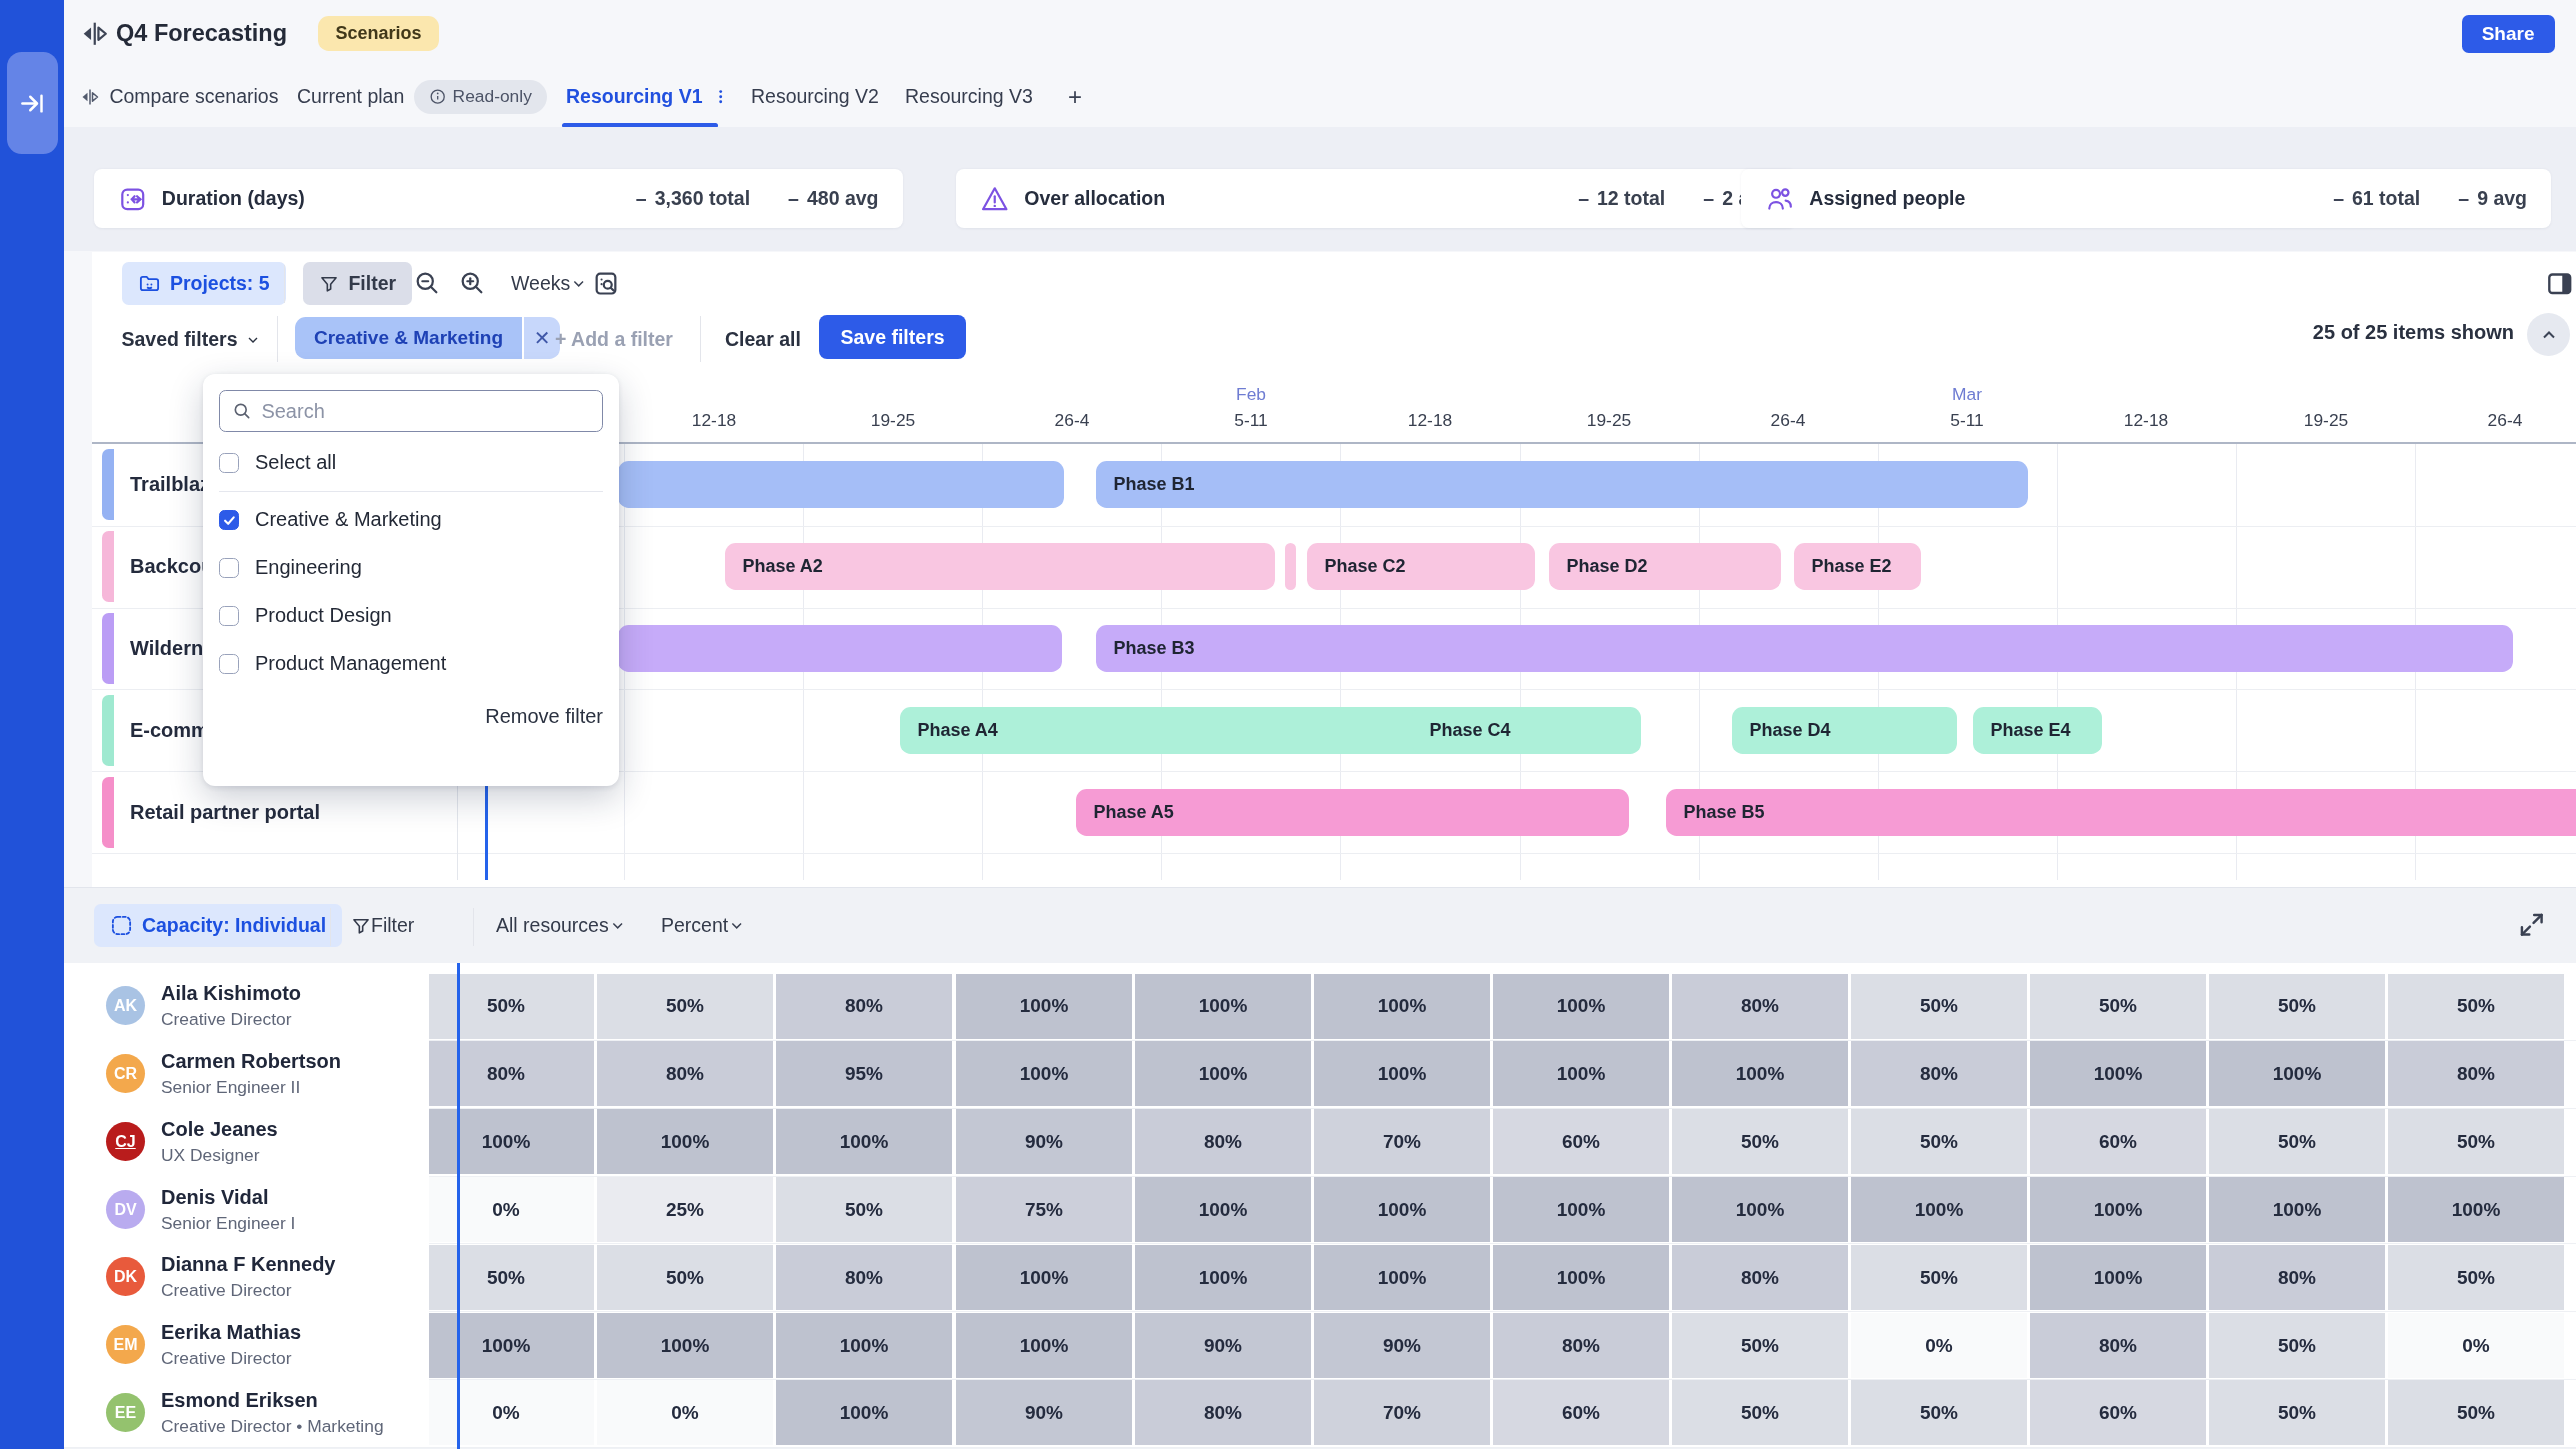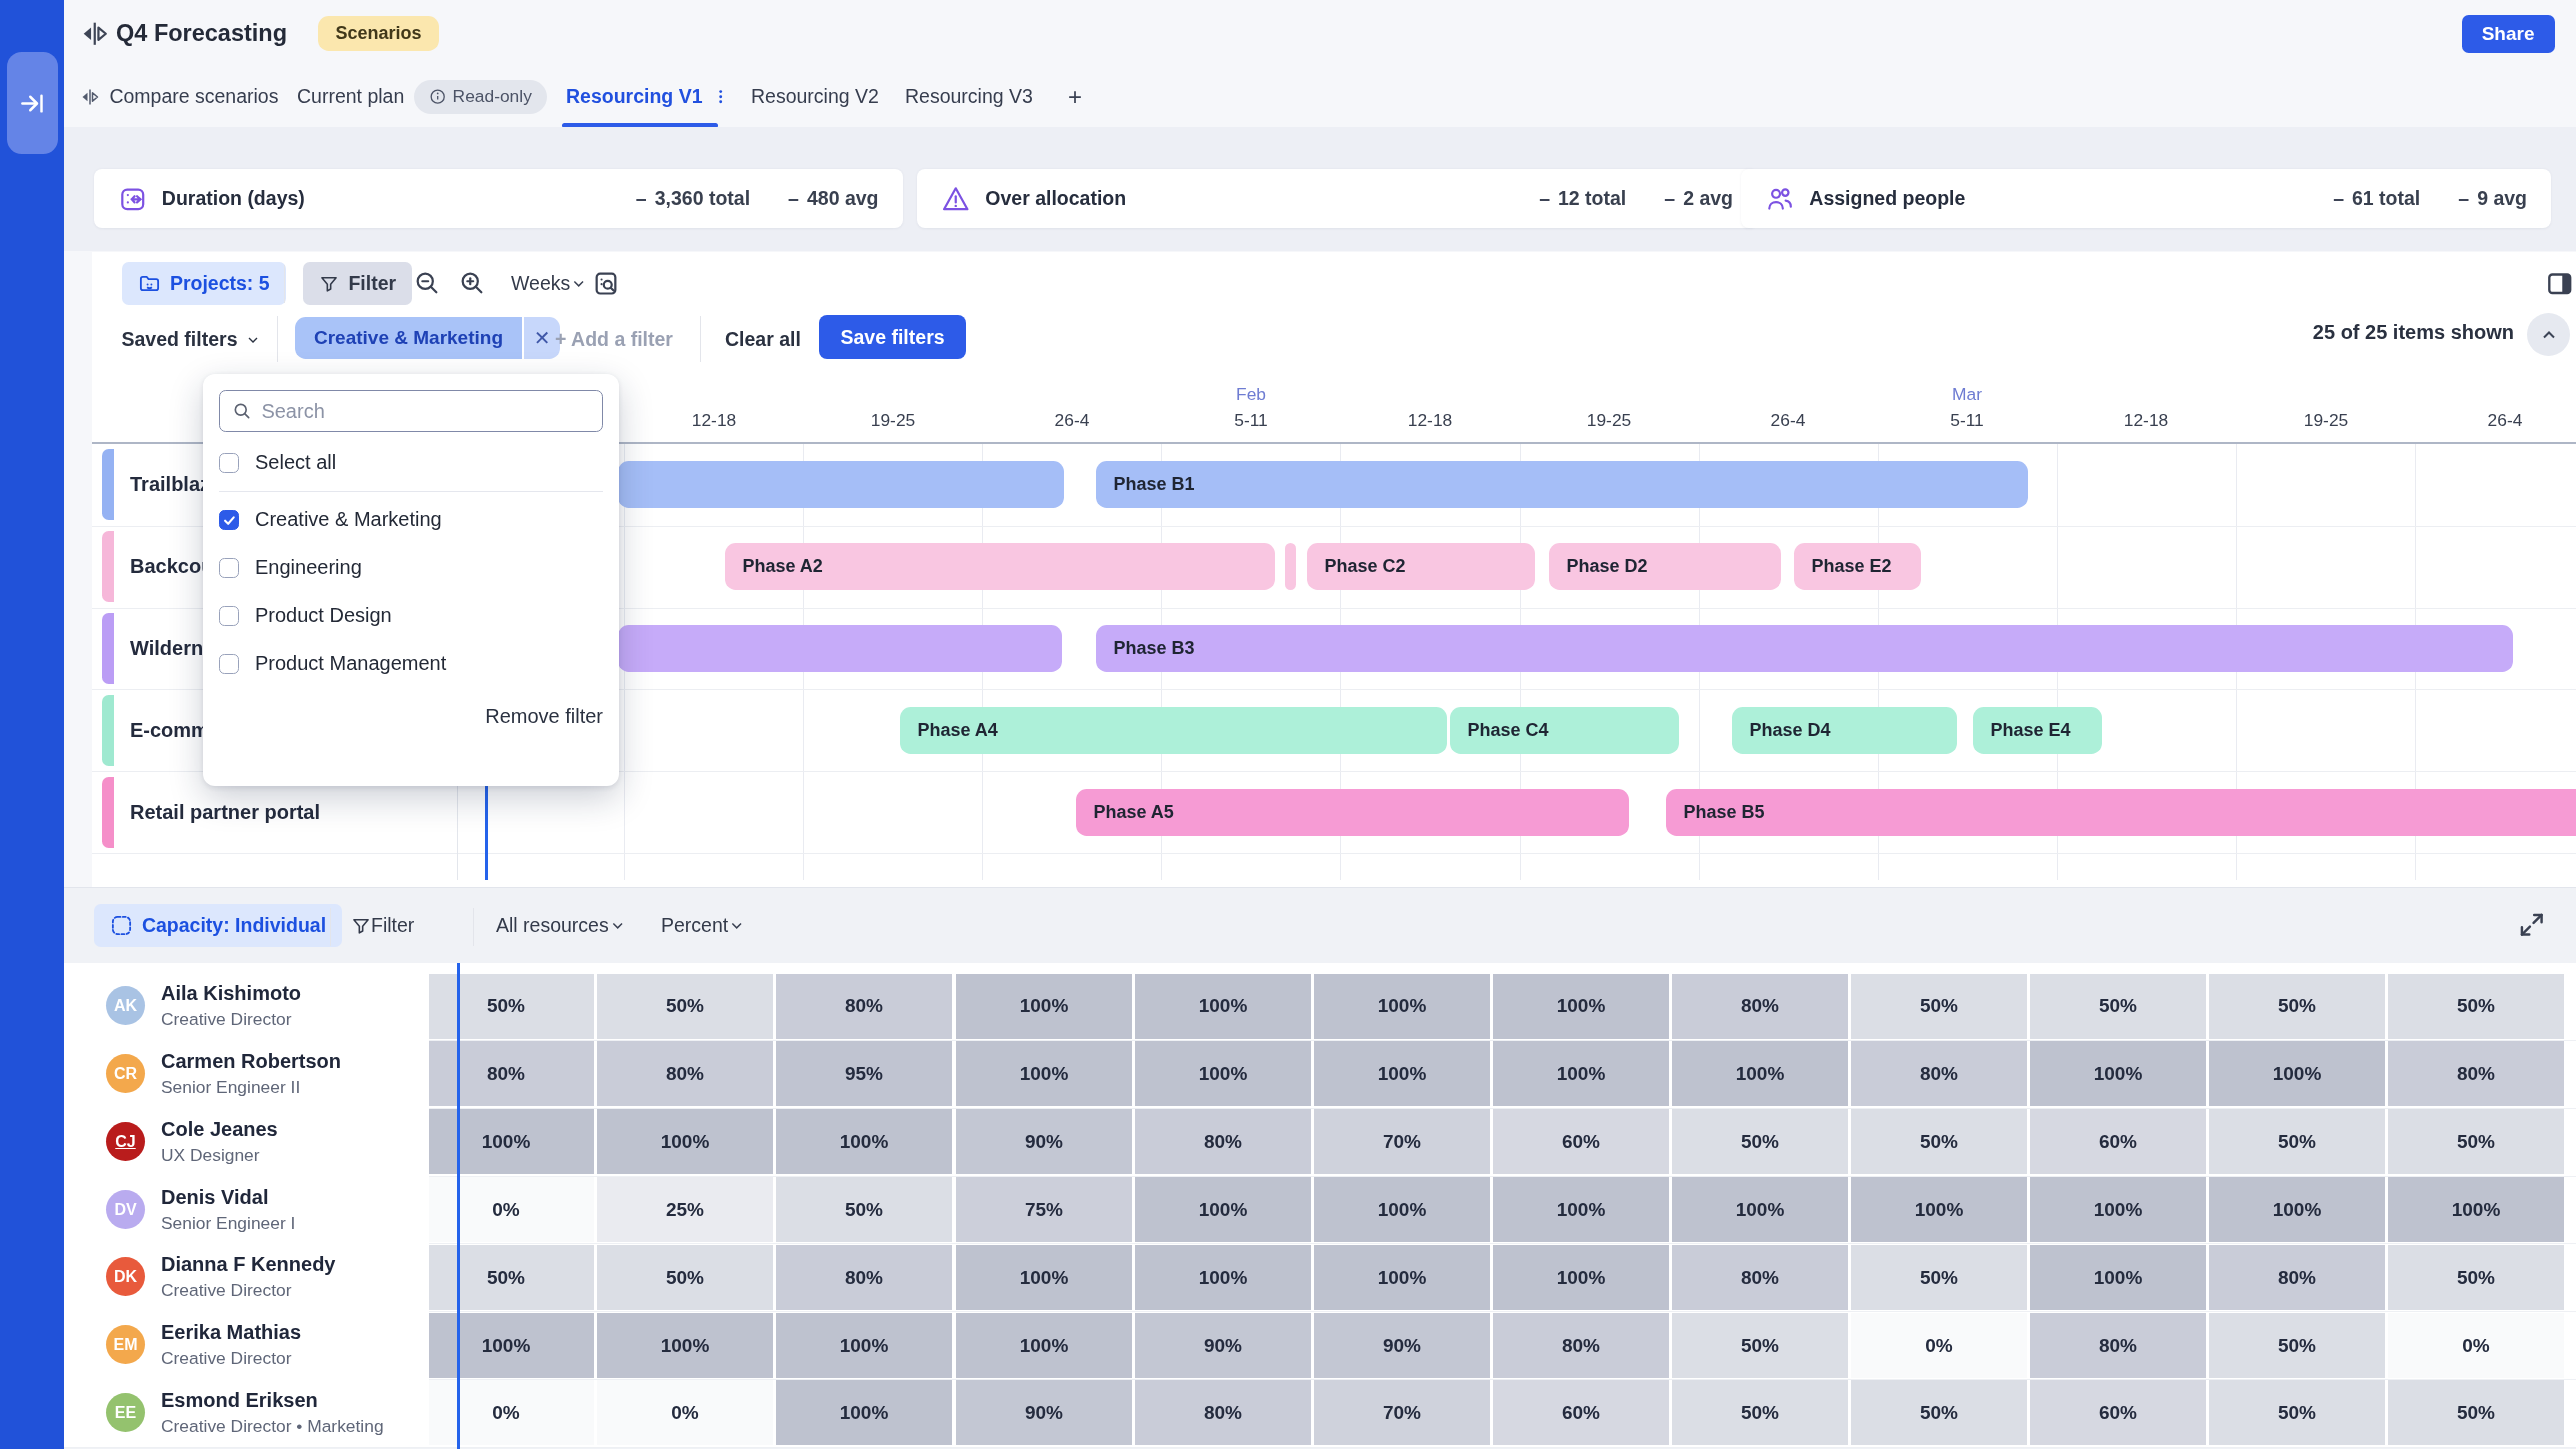--- a/index.html
+++ b/index.html
@@ -189,21 +189,21 @@
         <span class="stat-val">
             <span class="dash">–</span>
             <span>3,360 total</span>
           </span>
         <span class="stat-val">
             <span class="dash">–</span>
             <span>480 avg</span>
           </span>
       </span>
     </div>
-    <div class="stat-card" style="left:853px; width:840px;">
+    <div class="stat-card" style="left:892px; width:840px;">
       <span class="stat-icon">
         <svg width="29.5" height="29.5" viewBox="0 0 24 24" fill="none" stroke="#7c52e2" stroke-width="1.8" stroke-linecap="round" stroke-linejoin="round">
             <path d="M12 3.5 L21.5 20.5 H2.5 Z"></path>
             <line x1="12" y1="10" x2="12" y2="15"></line>
             <circle cx="12" cy="17.8" r="1" fill="#7c52e2" stroke="none"></circle>
           </svg>
       </span>
       <span class="stat-label">Over allocation</span>
       <span class="stat-vals">
         <span class="stat-val">
@@ -393,21 +393,21 @@
         <div class="bar" style="left: 1004px; top: 373px; width: 1417px; background: rgb(198, 171, 249);">
           <span>Phase B3</span>
         </div>
         <div class="row-sep" style="top: 519px;"></div>
         <div class="proj-strip" style="top: 443px; background: rgb(159, 233, 208);"></div>
         <div class="proj-name" style="top: 467px;">E-commerce upg</div>
         <div class="bar" style="left: 808px; top: 455px; width: 547px; background: rgb(173, 240, 217);">
           <span>Phase A4</span>
         </div>
         <div class="bar" style="left: 1369px; top: 455px; width: 10.7px; background: rgb(173, 240, 217);"></div>
-        <div class="bar" style="left: 1358px; top: 455px; width: 229px; background: rgb(173, 240, 217);">
+        <div class="bar" style="left: 1320px; top: 455px; width: 229px; background: rgb(173, 240, 217);">
           <span>Phase C4</span>
         </div>
         <div class="bar" style="left: 1640px; top: 455px; width: 225px; background: rgb(173, 240, 217);">
           <span>Phase D4</span>
         </div>
         <div class="bar" style="left: 1881px; top: 455px; width: 129px; background: rgb(173, 240, 217);">
           <span>Phase E4</span>
         </div>
         <div class="row-sep" style="top: 601px;"></div>
         <div class="proj-strip" style="top: 525px; background: rgb(245, 143, 201);"></div>

